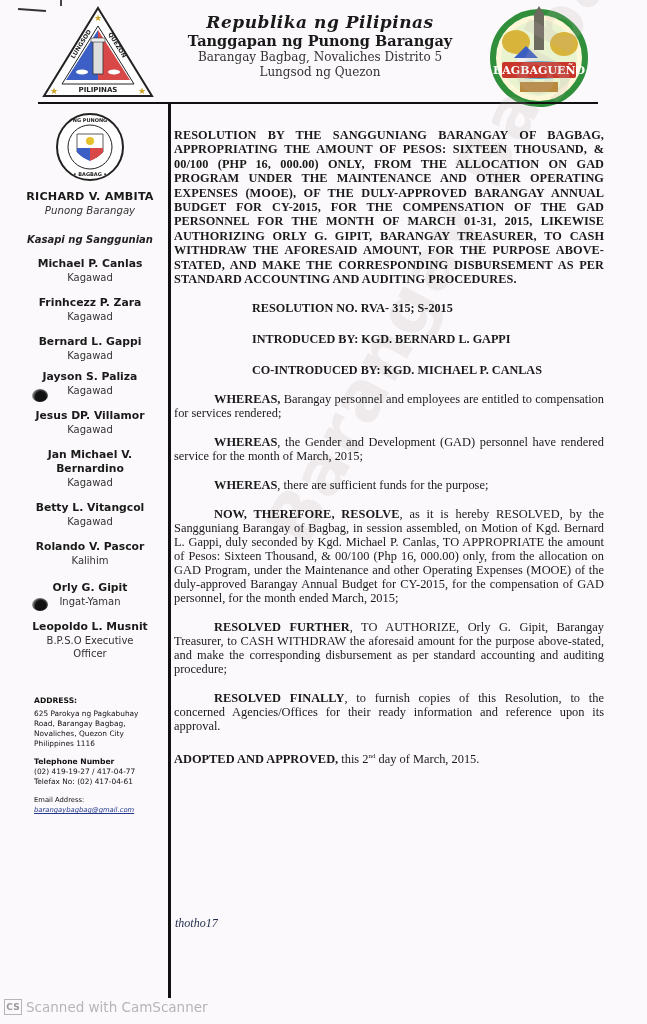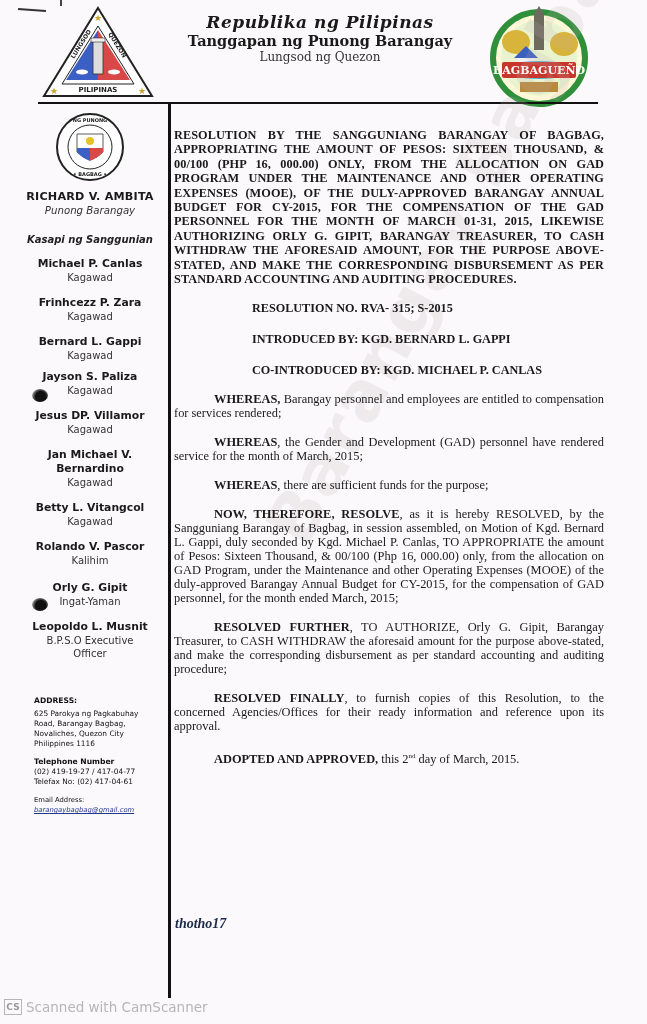--- a/index.html
+++ b/index.html
@@ -39,22 +39,22 @@
   .email-link { color: #23398f; text-decoration: underline; font-style: italic; }
   .hole-punch { position: absolute; width: 16px; height: 13px; border-radius: 50%; background: radial-gradient(circle at 55% 60%, #111 0 45%, #555 60%, #bbb 80%, transparent 82%); }
 
   
   .main { position: absolute; left: 174px; top: 128px; width: 430px; }
   .title-block { font-weight: bold; font-size: 12.3px; line-height: 14.4px; text-align: justify; text-align-last: left; letter-spacing: 0.05px; }
   .meta-line { font-weight: bold; font-size: 12.2px; line-height: 15px; margin-left: 78px; }
   .para { font-size: 12.4px; line-height: 14px; text-align: justify; }
   .para .lead { font-weight: bold; }
   .indent { text-indent: 40px; }
-  .approved { font-size: 12.4px; line-height: 15px; margin-left: 40px; }
-  .signature-initials { position: absolute; left: 175px; top: 916px; font-style: italic; font-weight: bold; font-size: 14px; color: #1c2a4a; }
+  .approved { font-size: 12.4px; line-height: 15px; }
+  .signature-initials { position: absolute; left: 175px; top: 916px; font-style: italic; font-weight: normal; font-size: 12px; color: #1c2a4a; }
 
   
   .watermark { position: absolute; left: 250px; top: 520px; font-family: "DejaVu Sans", sans-serif; font-size: 68px; font-weight: bold; color: rgba(190,170,175,0.18); transform: rotate(-62deg); transform-origin: left top; white-space: nowrap; letter-spacing: 2px; pointer-events: none; }
 
   
   .cs-footer { position: absolute; left: 4px; top: 999px; display: flex; align-items: center; font-family: "DejaVu Sans", sans-serif; font-size: 13.5px; color: #b6b6b6; }
   .cs-badge { width: 18px; height: 16px; border: 1.5px solid #b6b6b6; border-radius: 0; font-size: 9px; font-weight: bold; display: flex; align-items: center; justify-content: center; margin-right: 4px; color: #9a9a9a; box-sizing: border-box; }
 </style>
 </head>
 <body>
@@ -77,20 +77,21 @@
     <text x="36" y="55" font-size="6" font-weight="bold" font-family="DejaVu Sans, sans-serif" fill="#222" transform="rotate(-58 36 55)">LUNGSOD</text>
     <text x="70" y="30" font-size="6" font-weight="bold" font-family="DejaVu Sans, sans-serif" fill="#222" transform="rotate(58 70 30)">QUEZON</text>
     <text x="60" y="17" font-size="9" text-anchor="middle" fill="#c9a227">★</text>
     <text x="16" y="90" font-size="9" text-anchor="middle" fill="#c9a227">★</text>
     <text x="104" y="90" font-size="9" text-anchor="middle" fill="#c9a227">★</text>
   </svg>
 
   <div class="header-text">
     <div class="hdr-republic">Republika ng Pilipinas</div>
     <div class="hdr-office">Tanggapan ng Punong Barangay</div>
+    <div class="hdr-address">Barangay Bagbag, Novaliches Distrito 5</div>
     <div class="hdr-address">Lungsod ng Quezon</div>
   </div>
 
   <svg class="logo-right" viewBox="0 0 110 102">
     <circle cx="55" cy="52" r="46" fill="#fff8d8" stroke="#2f8f3a" stroke-width="6"></circle>
     <circle cx="55" cy="52" r="38" fill="#e9f3d0"></circle>
     <rect x="50" y="8" width="10" height="36" fill="#6d6a5e"></rect>
     <polygon points="50,8 55,0 60,8" fill="#6d6a5e"></polygon>
     <ellipse cx="32" cy="36" rx="14" ry="12" fill="#d9b43a"></ellipse>
     <ellipse cx="80" cy="38" rx="14" ry="12" fill="#d9b43a"></ellipse>

